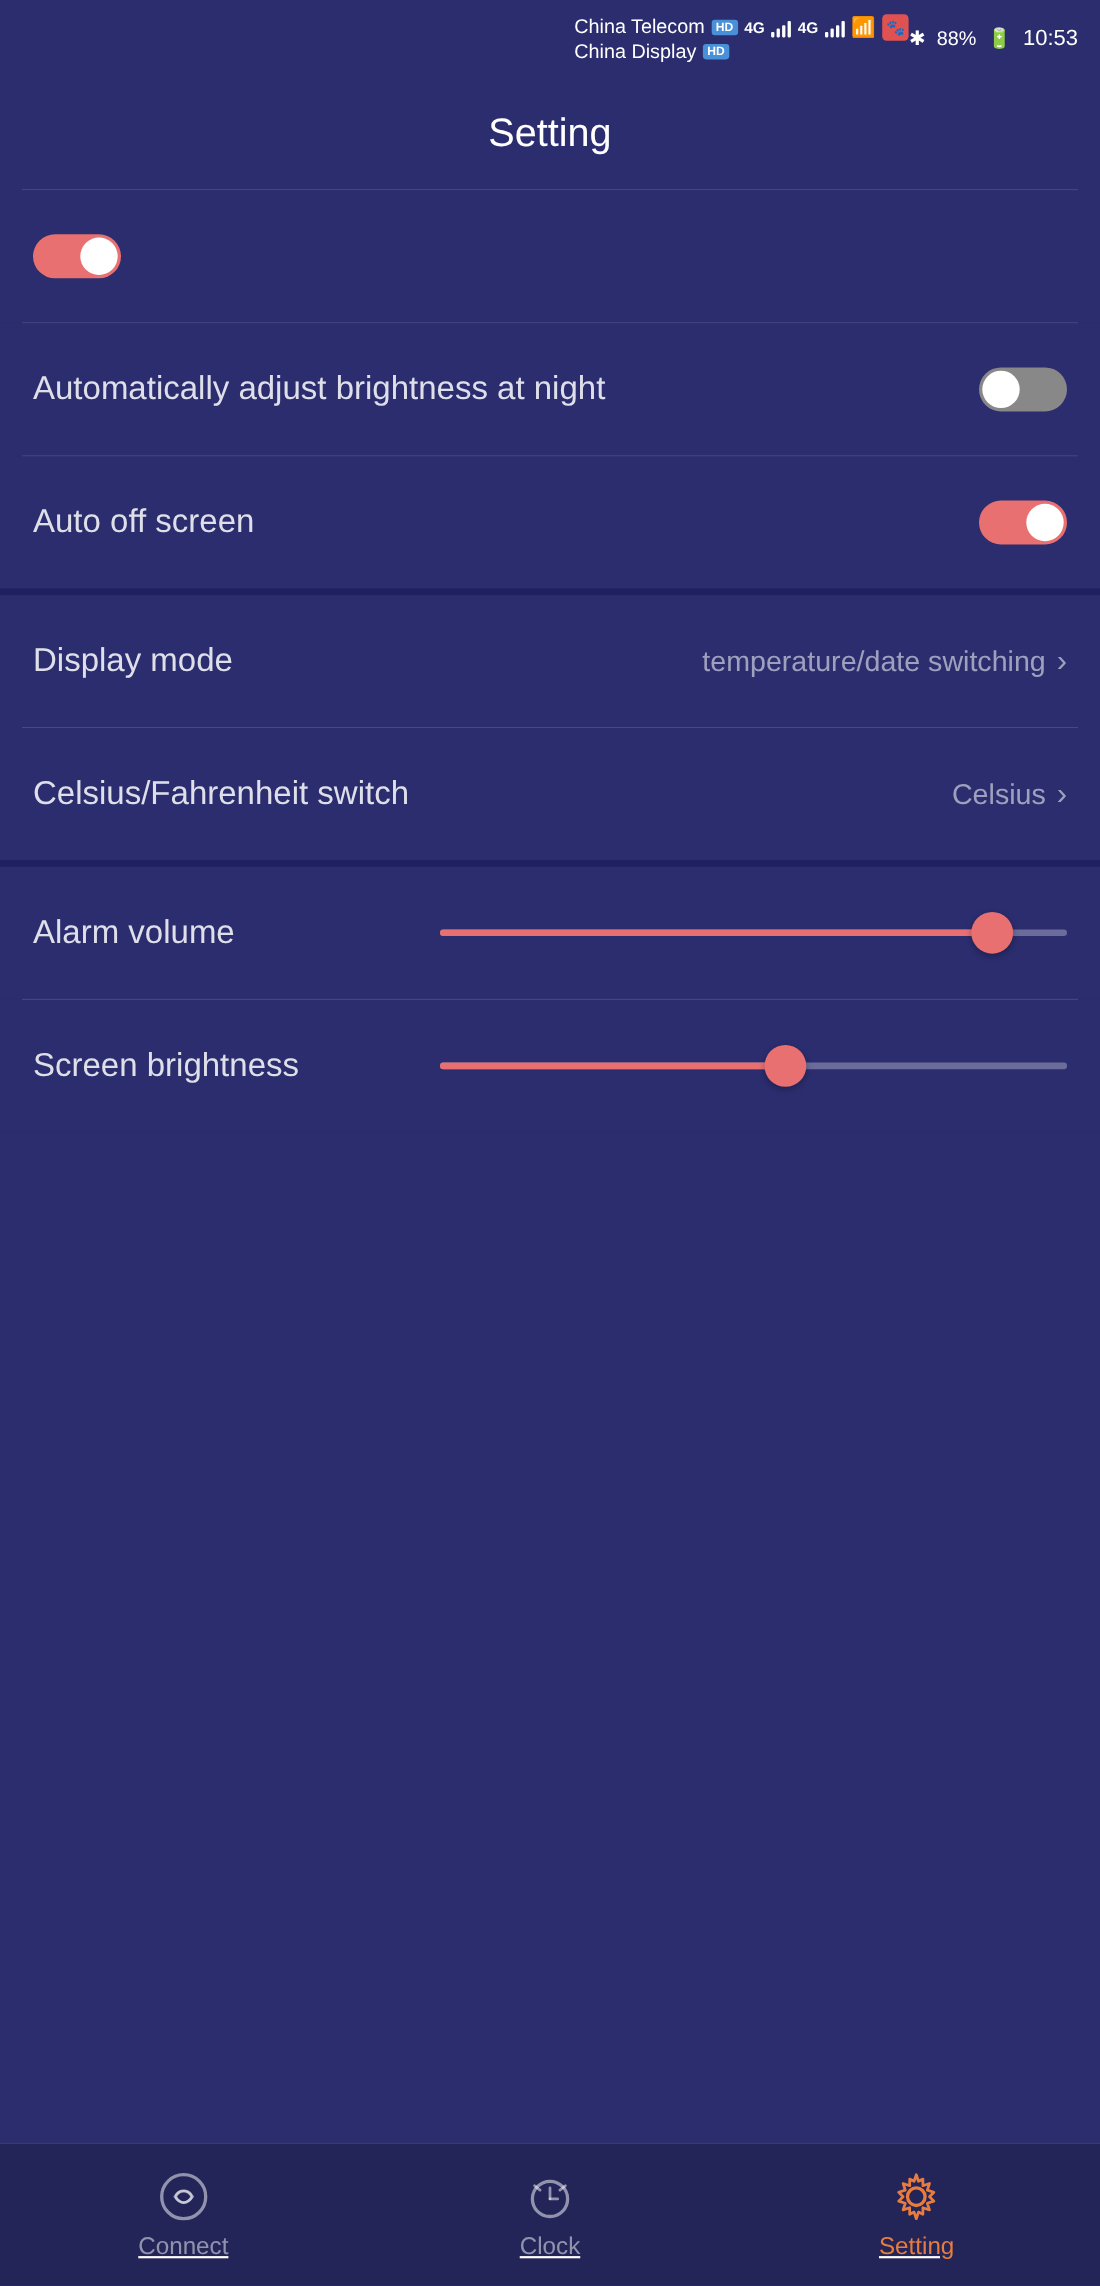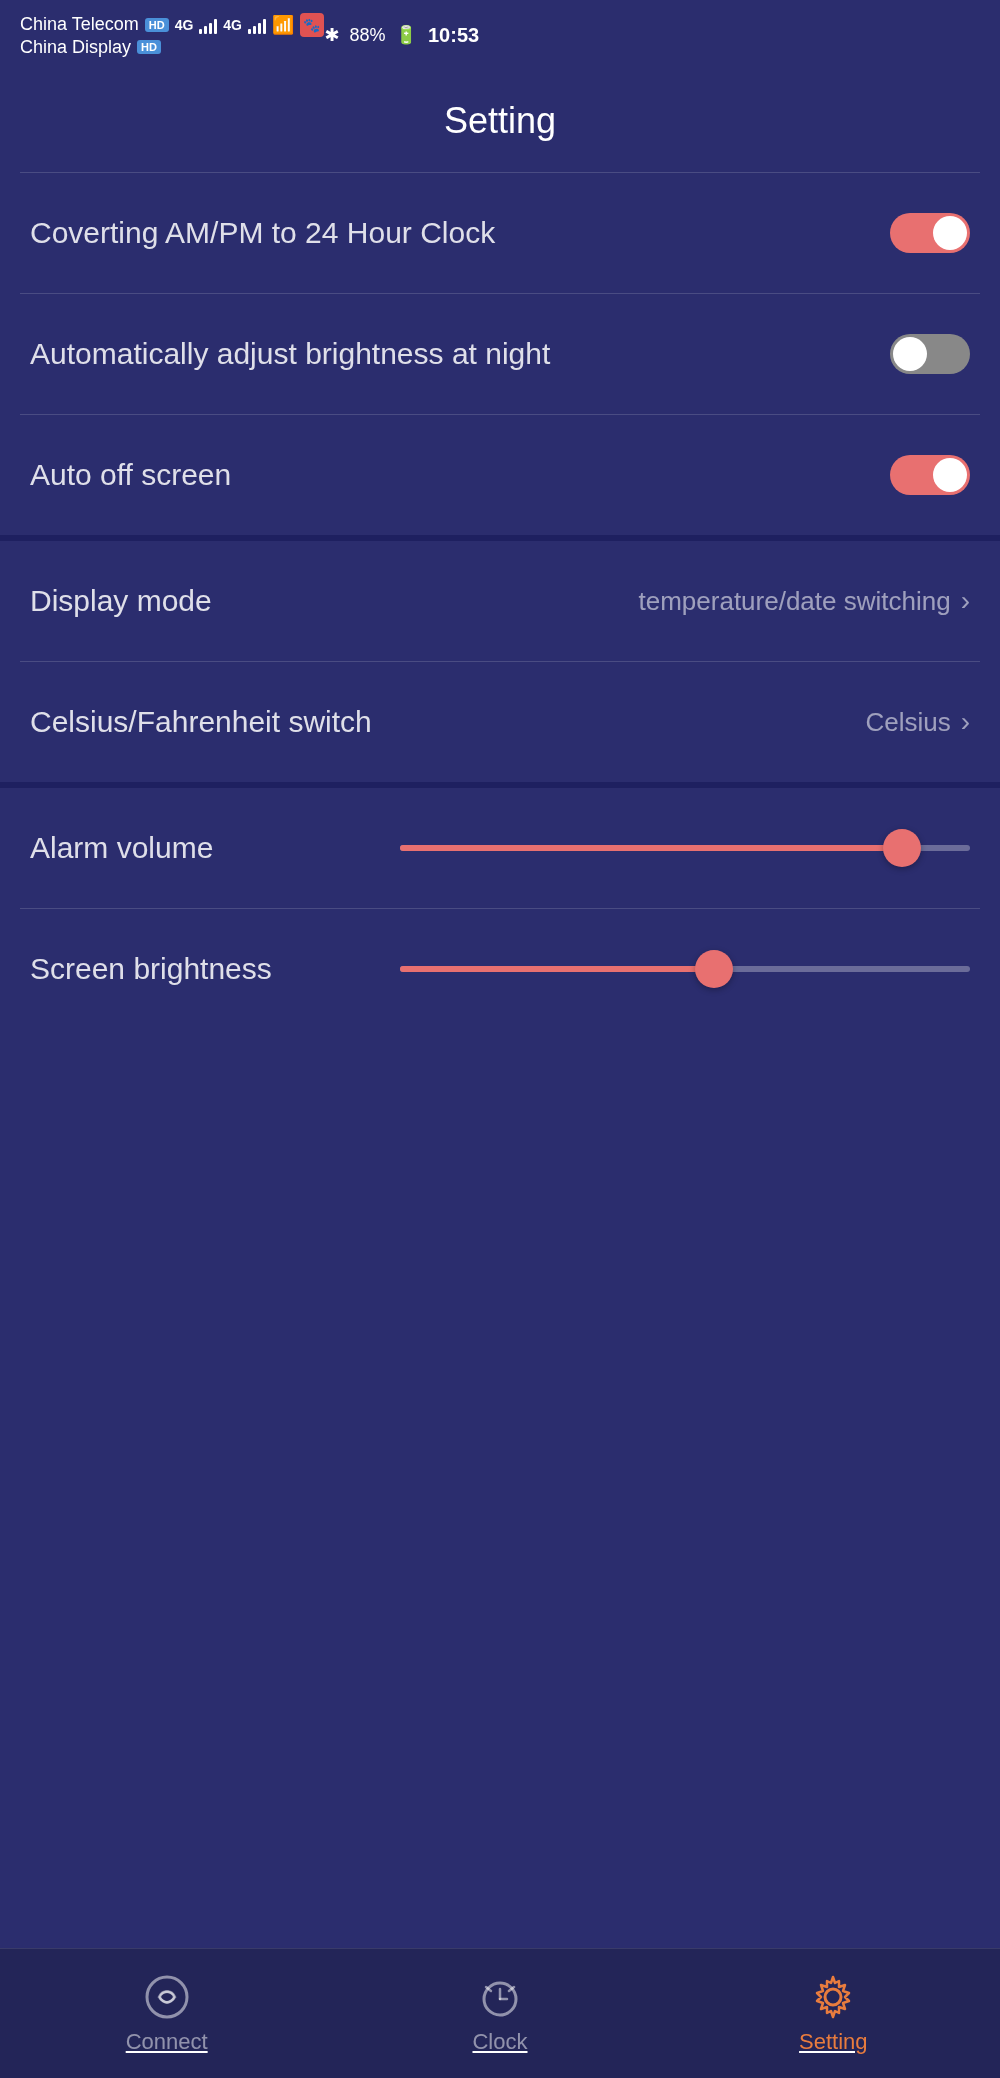--- a/index.html
+++ b/index.html
@@ -11,21 +11,21 @@
       background-color: #2b2d6e;
       font-family: 'Arial', sans-serif;
       color: white;
       position: relative;
       overflow: hidden;
     }
 
     
     .status-bar {
       display: flex;
-      justify-content: flex-start;
+      justify-content: flex-end;
       align-items: center;
       padding: 10px 20px;
       background-color: #2b2d6e;
       height: 70px;
     }
 
     .status-left {
       display: flex;
       flex-direction: column;
       font-size: 18px;
@@ -94,21 +94,21 @@
     .status-right {
       display: flex;
       align-items: center;
       gap: 10px;
       font-size: 18px;
     }
 
     .bluetooth-icon { font-size: 18px; }
     .battery-text { font-size: 18px; }
     .battery-icon { font-size: 18px; }
-    .time { font-size: 20px; font-weight: 700; }
+    .time { font-size: 20px; font-weight: 400; }
 
     
     .page-title {
       text-align: center;
       font-size: 36px;
       font-weight: 400;
       padding: 30px 0 30px;
       color: white;
     }
 
@@ -342,21 +342,20 @@
     <span class="battery-icon">🔋</span>
     <span class="time">10:53</span>
   </div>
 </div>
 
 <div class="page-title">Setting</div>
 
 <div class="divider"></div>
 
 <div class="setting-row">
-  <span class="setting-label">Coverting AM/PM to 24 Hour Clock</span>
   <div class="toggle-switch on">
     <div class="toggle-knob"></div>
   </div>
 </div>
 
 <div class="divider"></div>
 
 <div class="setting-row">
   <span class="setting-label">Automatically adjust brightness at night</span>
   <div class="toggle-switch off">

